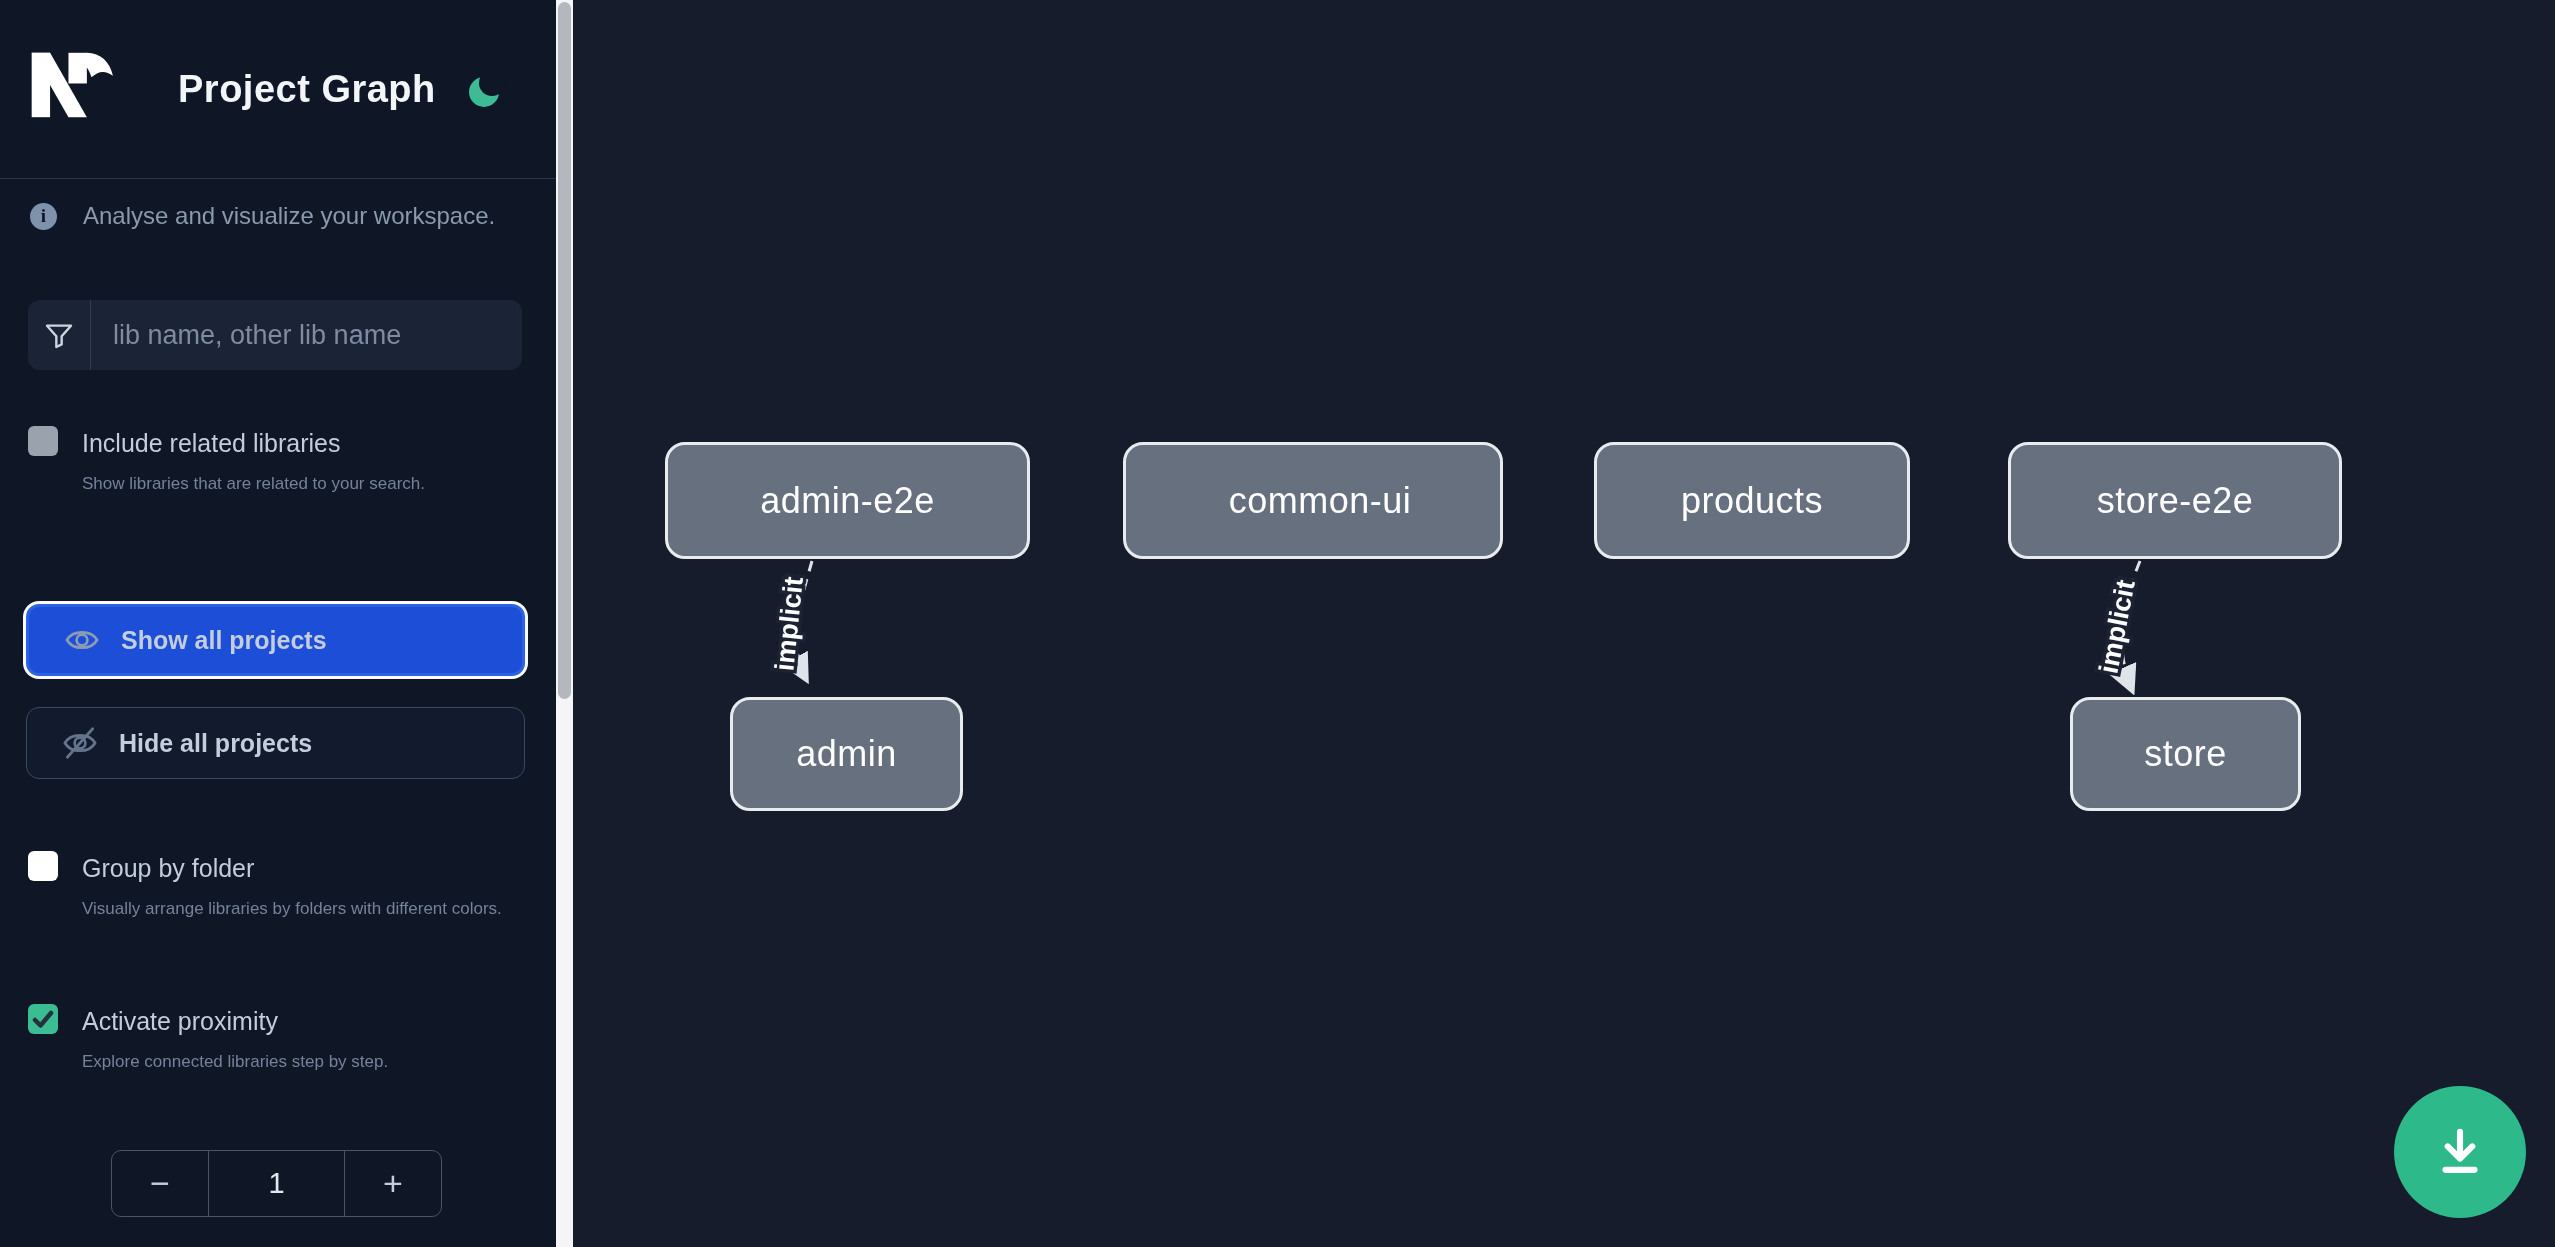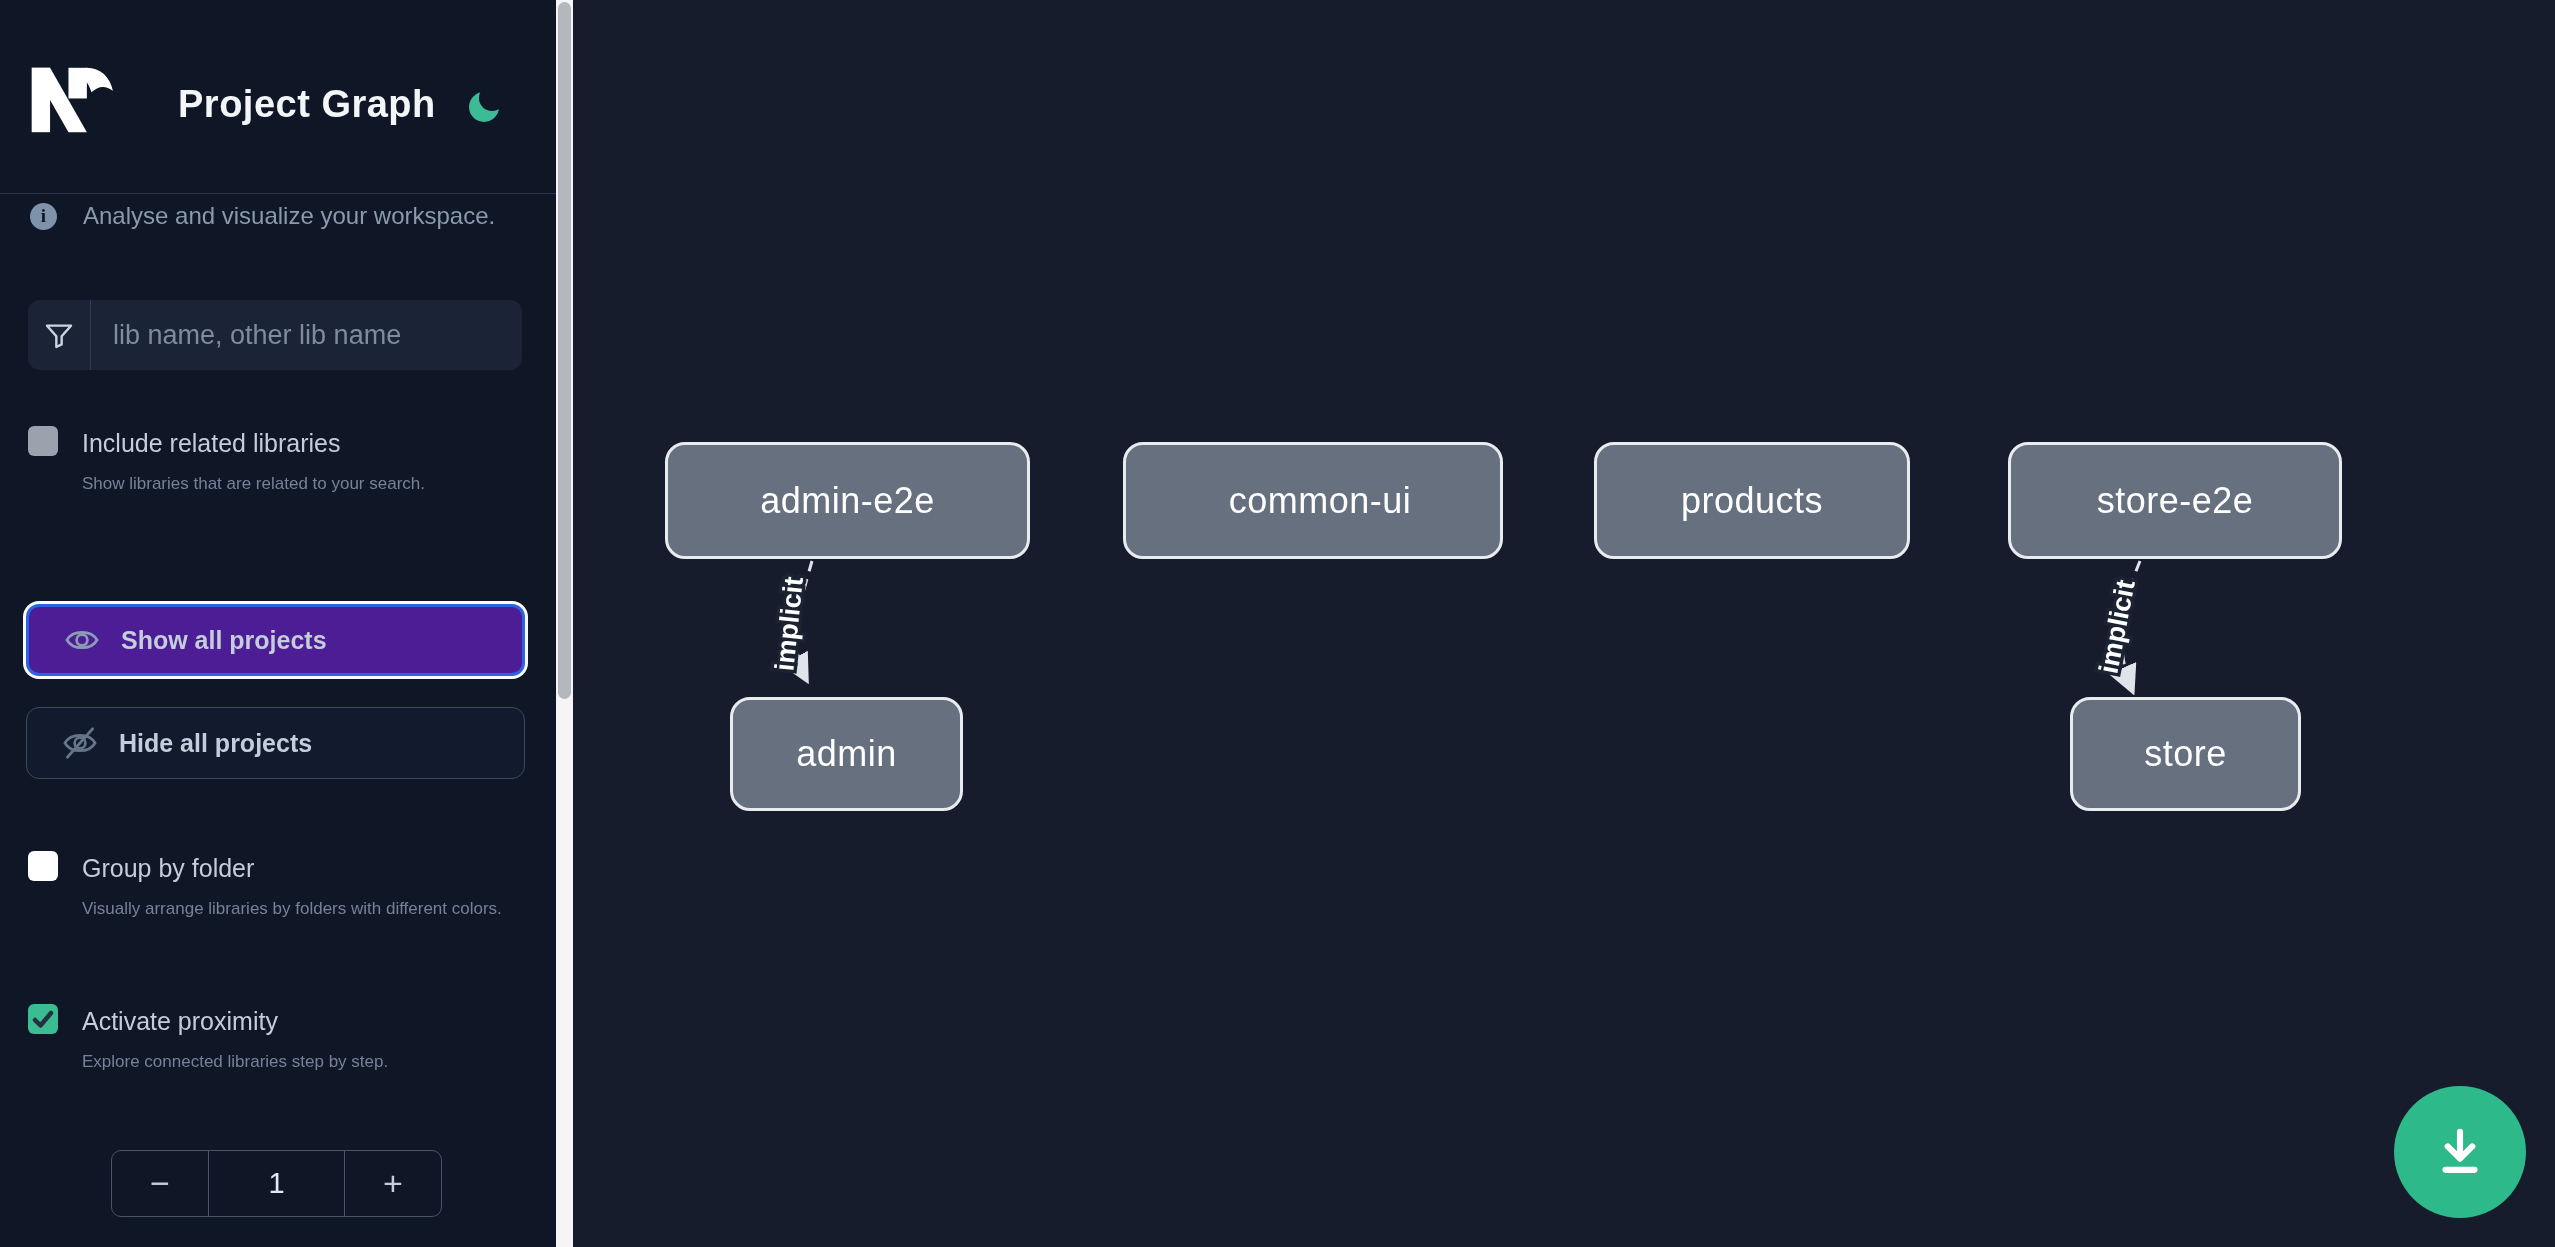--- a/index.html
+++ b/index.html
@@ -1,21 +1,21 @@
 <!DOCTYPE html>
 <html><head>
 <meta charset="utf-8">
 <style>
   html,body{margin:0;padding:0;background:#161c2c;}
   body{width:2555px;height:1247px;position:relative;overflow:hidden;
        font-family:"Liberation Sans", sans-serif;}
 
   
   .sidebar{position:absolute;left:0;top:0;width:556px;height:1247px;background:#0f1626;}
-  .header{position:absolute;left:0;top:16px;width:504px;height:177px;}
+  .header{position:absolute;left:0;top:1px;width:504px;height:177px;}
   .logo{position:absolute;left:24px;top:38px;width:92px;height:92px;}
   .title{position:absolute;left:178px;top:88px;transform:translateY(-50%);
          font-size:38px;font-weight:700;color:#f3f6f9;letter-spacing:.5px;}
   .moon{position:absolute;left:466px;top:70px;width:40px;height:40px;cursor:pointer;}
   .header-divider{position:absolute;left:0;top:177px;width:556px;height:1px;background:#2a3550;}
 
   .info-row{position:absolute;left:30px;top:202px;display:flex;align-items:center;gap:26px;}
   .info-icon{width:27px;height:27px;border-radius:50%;background:#7f92ac;color:#0f1626;
              display:flex;align-items:center;justify-content:center;
              font-weight:700;font-size:19px;font-family:"Liberation Serif",serif;}
@@ -34,21 +34,21 @@
   .cb-gray{background:#9aa2ae;}
   .cb-white{background:#ffffff;}
   .cb-green{background:#3abd92;display:flex;align-items:center;justify-content:center;}
   .check-text{margin-left:54px;}
   .check-label{font-size:25px;font-weight:400;color:#c3cddb;line-height:38px;}
   .check-desc{font-size:17px;color:#75829a;line-height:40px;width:430px;margin-top:2px;}
 
   .side-btn{position:absolute;left:26px;width:499px;height:72px;border-radius:13px;
             display:flex;align-items:center;gap:20px;padding-left:34px;box-sizing:border-box;
             font-size:25px;font-weight:700;color:#c3cddb;cursor:pointer;background:#121b2d;}
-  .btn-show{top:604px;border:3px solid #2b63e4;box-shadow:0 0 0 3px #fbfbfb;background:#4c1d95;}
+  .btn-show{top:604px;border:3px solid #2b63e4;box-shadow:0 0 0 3px #fbfbfb;background:#1d4ed8;}
   .btn-hide{top:707px;border:1px solid #3c4a61;}
 
   .stepper{position:absolute;left:111px;top:1150px;width:331px;height:67px;
            border:1px solid #47556b;border-radius:10px;display:flex;box-sizing:border-box;
            color:#c3cddb;}
   .step-cell{display:flex;align-items:center;justify-content:center;}
   .step-minus{width:96px;border-right:1px solid #47556b;font-size:34px;cursor:pointer;}
   .step-value{flex:1;font-size:29px;color:#e2e8f0;}
   .step-plus{width:96px;border-left:1px solid #47556b;font-size:34px;cursor:pointer;}
 

